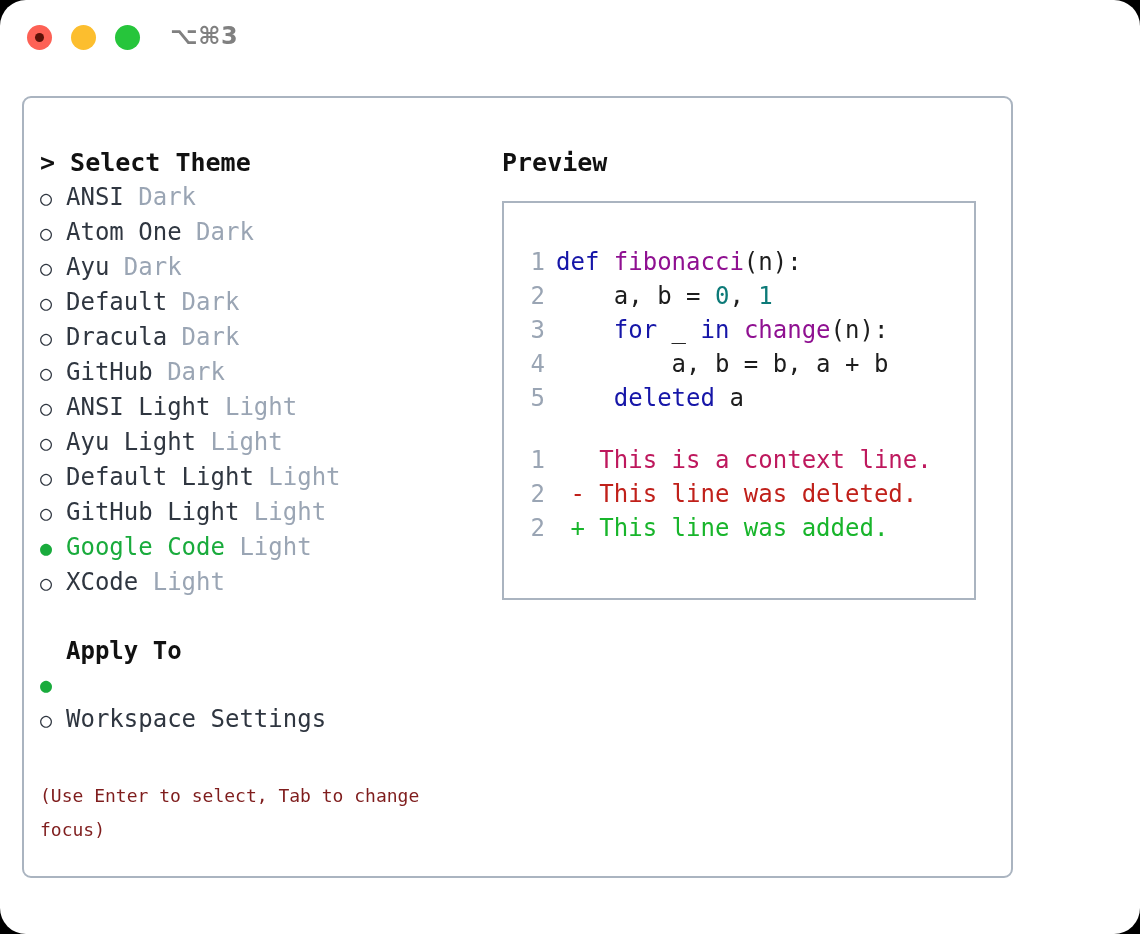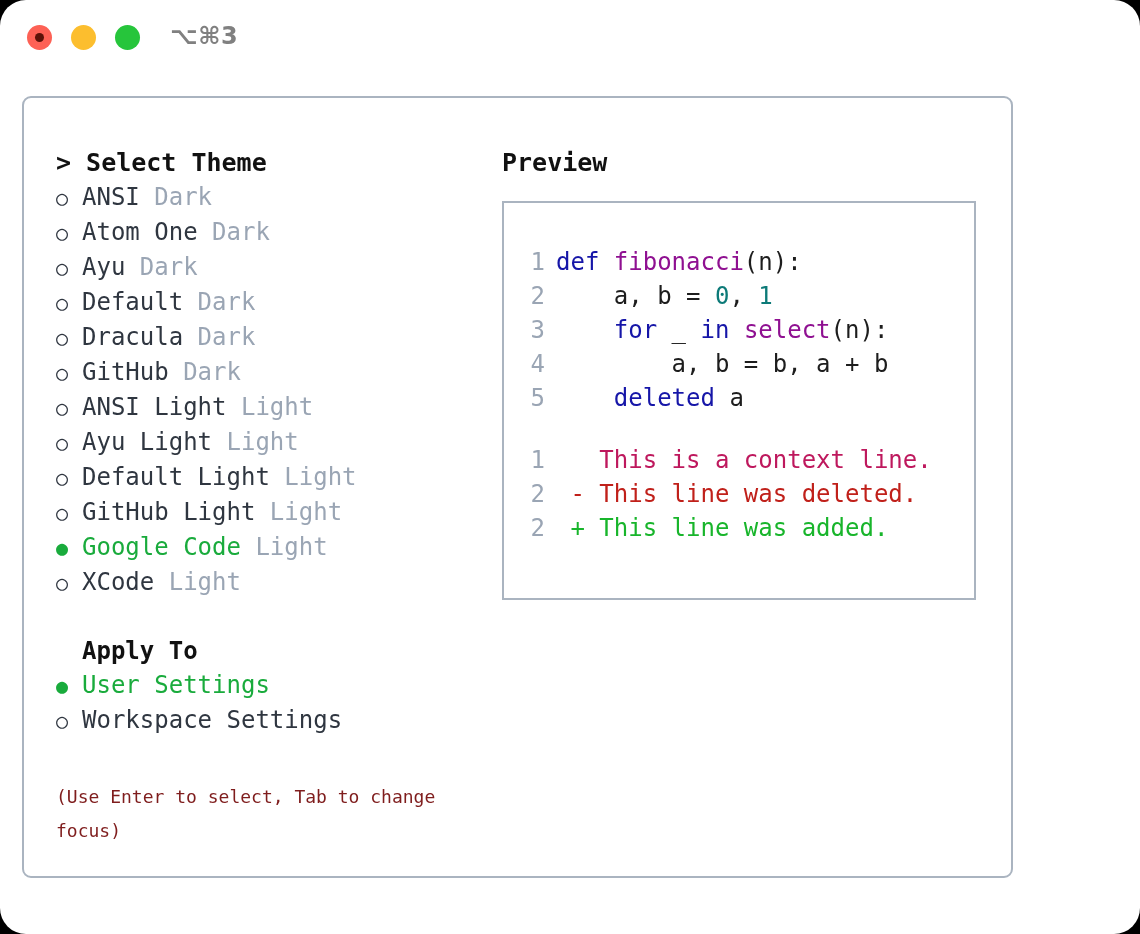--- a/index.html
+++ b/index.html
@@ -89,21 +89,21 @@
   .panel-cols {
     position: absolute;
     left: 0; top: 0;
     width: 100%;
     height: 100%;
   }
 
   
   .col-left {
     position: absolute;
-    left: 32px;
+    left: 16px;
     top: 48px;
     width: 440px;
   }
 
   .section-title {
     font-size: 25px;
     font-weight: bold;
     color: #111111;
     line-height: 34px;
     white-space: pre;
@@ -243,36 +243,36 @@
             <div class="opt-row"><span class="opt-marker">○</span><span class="opt-label">GitHub Light </span><span class="opt-variant">Light</span></div>
             <div class="opt-row selected"><span class="opt-marker">●</span><span class="opt-label">Google Code </span><span class="opt-variant">Light</span></div>
             <div class="opt-row"><span class="opt-marker">○</span><span class="opt-label">XCode </span><span class="opt-variant">Light</span></div>
           </div>
 
         <div class="spacer-row"></div>
 
         <div class="subsection-title">Apply To</div>
 
         <div class="opt-list" id="apply-to-list">
-            <div class="opt-row selected"><span class="opt-marker">●</span><span class="opt-label">User Settings</span></div>
+            <div class="opt-row selected"><span class="opt-marker">●</span></div>
             <div class="opt-row"><span class="opt-marker">○</span><span class="opt-label">Workspace Settings</span></div>
           </div>
 
         <div class="hint-text">(Use Enter to select, Tab to change focus)</div>
       </div>
 
       <div class="col-right">
         <div class="preview-title">Preview</div>
 
         <div class="preview-box">
           <div class="code-area">
             <div id="code-lines">
                 <div class="code-line"><span class="ln">1</span><span class="code-text"><span class="tok-kw">def </span><span class="tok-fn">fibonacci</span><span class="tok-plain">(n):</span></span></div>
                 <div class="code-line"><span class="ln">2</span><span class="code-text"><span class="tok-plain">    a, b = </span><span class="tok-num">0</span><span class="tok-plain">, </span><span class="tok-num">1</span></span></div>
-                <div class="code-line"><span class="ln">3</span><span class="code-text"><span class="tok-plain">    </span><span class="tok-kw">for</span><span class="tok-plain"> _ </span><span class="tok-kw">in</span><span class="tok-plain"> </span><span class="tok-fn">select</span><span class="tok-plain">(n):</span></span></div>
+                <div class="code-line"><span class="ln">3</span><span class="code-text"><span class="tok-plain">    </span><span class="tok-kw">for</span><span class="tok-plain"> _ </span><span class="tok-kw">in</span><span class="tok-plain"> </span><span class="tok-fn">change</span><span class="tok-plain">(n):</span></span></div>
                 <div class="code-line"><span class="ln">4</span><span class="code-text"><span class="tok-plain">        a, b = b, a + b</span></span></div>
                 <div class="code-line"><span class="ln">5</span><span class="code-text"><span class="tok-plain">    </span><span class="tok-kw">deleted</span><span class="tok-plain"> a</span></span></div>
               </div>
             <div class="diff-gap"></div>
             <div id="diff-lines">
                 <div class="code-line"><span class="ln">1</span><span class="diff-ctx">   This is a context line.</span></div>
                 <div class="code-line"><span class="ln">2</span><span class="diff-del"> - This line was deleted.</span></div>
                 <div class="code-line"><span class="ln">2</span><span class="diff-add"> + This line was added.</span></div>
               </div>
           </div>

